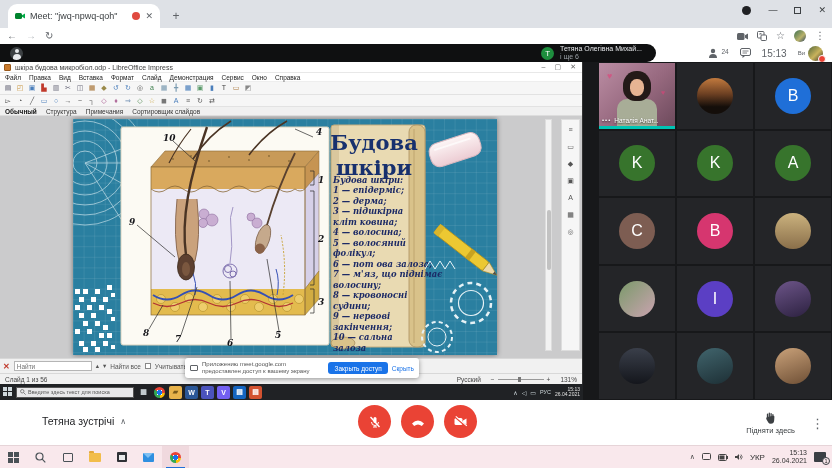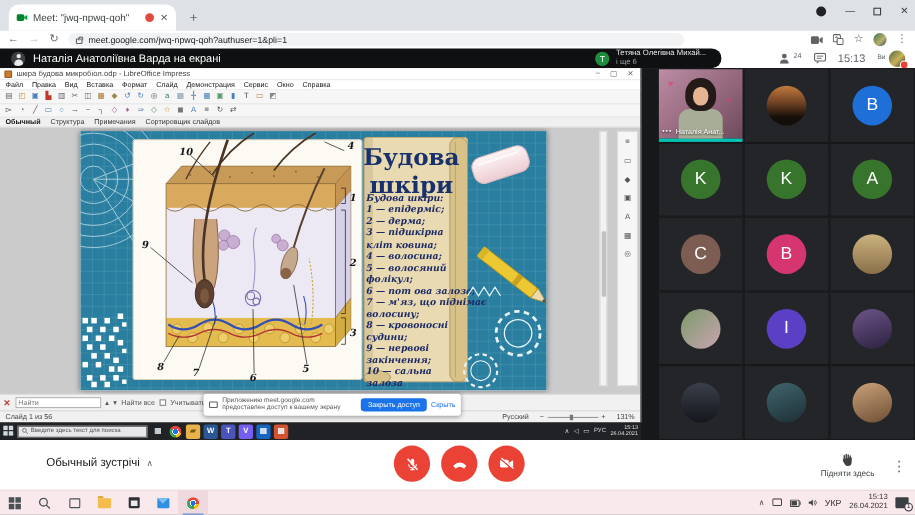--- a/index.html
+++ b/index.html
@@ -194,44 +194,39 @@
       <span>—</span>
       <span class="box"></span>
       <span>✕</span>
     </div>
   </div>
 
   <div class="chrome-bar">
     <span class="nav-ic">←</span>
     <span class="nav-ic dis">→</span>
     <span class="nav-ic">↻</span>
-    <div class="omnibox">
-      <span class="lock"></span>
-      <span>meet.google.com/jwq-npwq-qoh?authuser=1&amp;pli=1</span>
-    </div>
     <div class="bar-right">
       <svg width="11" height="9" viewBox="0 0 11 9">
         <rect x="0" y="1" width="7.5" height="7" rx="1.5" fill="#5f6368"></rect>
           <path d="M8 3.2 L11 1.5 V7.5 L8 5.8 Z" fill="#5f6368"></path>
       </svg>
       <svg width="10" height="10" viewBox="0 0 10 10">
         <rect x="0.5" y="0.5" width="6.5" height="6.5" rx="1" fill="none" stroke="#5f6368"></rect>
         <rect x="4" y="4" width="5.5" height="5.5" rx="1" fill="#fff" stroke="#5f6368"></rect>
         <path d="M2 3h3M3.5 2v1" stroke="#5f6368" stroke-width=".7"></path>
       </svg>
       <span class="nav-ic">☆</span>
       <span class="avatar-mini"></span>
       <span class="nav-ic">⋮</span>
     </div>
   </div>
 
   <div class="meet-header">
     <div class="mh-black">
       <span class="mh-avatar"></span>
-      <span class="mh-title">Наталія Анатоліївна Варда на екрані</span>
       <div class="mh-names">
         <span class="t-avatar">Т</span>
         <span class="t-lines">
           <span class="n1">Тетяна Олегівна Михай...</span>
           <span class="n2">і ще 6</span>
         </span>
       </div>
     </div>
     <div class="mh-white">
       <span class="ppl">
@@ -678,21 +673,21 @@
           <div class="avatar-photo v-tealp"></div>
         </div>
         <div class="tile">
           <div class="avatar-photo v-tanp"></div>
         </div>
       </div>
   </div>
 
   <div class="meet-bottom">
     <div class="details">
-      <span>Обычный зустрічі</span>
+      <span>Тетяна зустрічі</span>
       <span class="chev">∧</span>
     </div>
     <div class="ctl-center">
       <div class="btn-red">
         <svg width="14" height="14" viewBox="0 0 14 14">
           <rect x="5.5" y="2" width="3" height="6" rx="1.5" fill="#fff"></rect>
           <path d="M3.5 7 a3.5 3.5 0 0 0 7 0 M7 10.5 V12 M5 12 h4" stroke="#fff" fill="none" stroke-width="1"></path>
           <line x1="2.5" y1="2" x2="11.5" y2="12" stroke="#fff" stroke-width="1.4"></line>
         </svg>
       </div>

